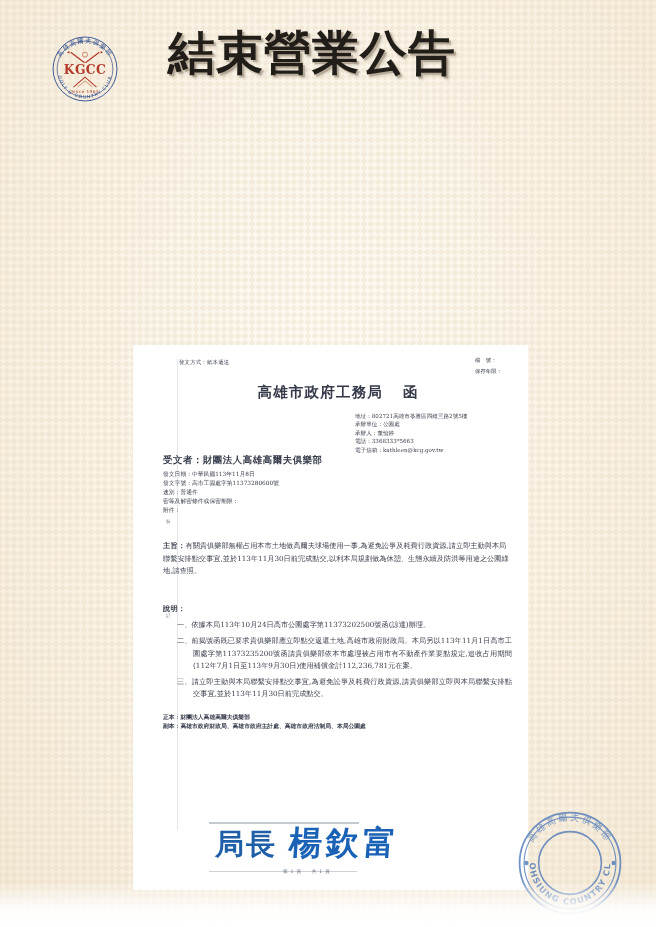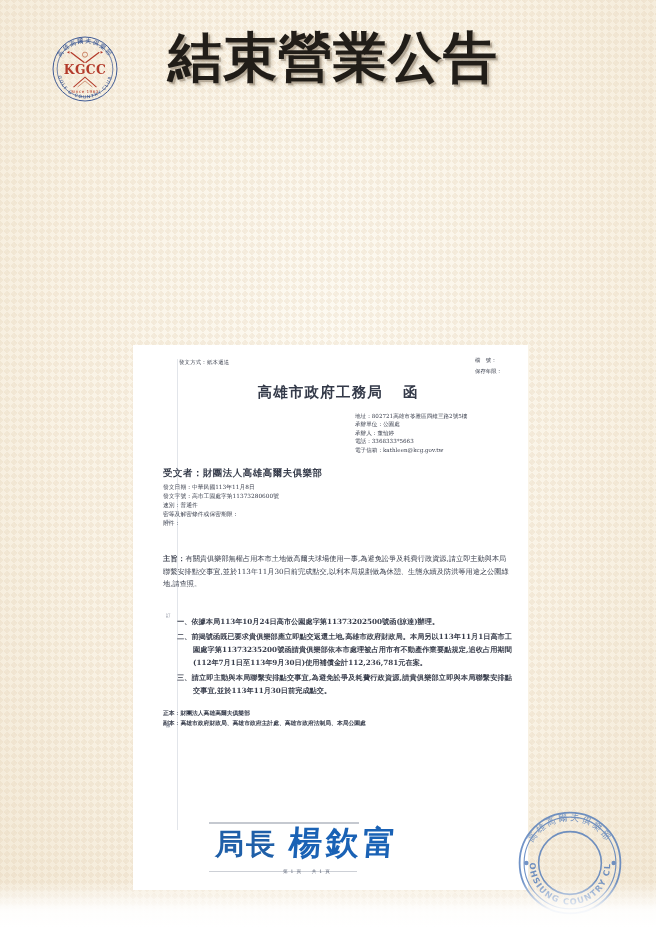--- a/index.html
+++ b/index.html
@@ -55,23 +55,23 @@
 
   .title-block {
     position: absolute;
     left: 168px;
     top: 30px;
     display: flex;
     align-items: flex-end;
     gap: 14px;
   }
   .poster-title {
-    font-family: Liberation Sans, sans-serif;
-    font-weight: 700;
-    font-size: 54px;
+    font-family: Liberation Serif, serif;
+    font-weight: 700;
+    font-size: 47px;
     line-height: 1;
     letter-spacing: 1px;
     color: #211d18;
     text-shadow: 2px 2px 0 rgba(140,125,105,0.45), 3px 3px 3px rgba(120,105,85,0.30);
     white-space: nowrap;
   }
   .poster-date {
     font-family: "DejaVu Serif", "Liberation Serif", serif;
     font-size: 17px;
     color: #2b2620;
@@ -167,21 +167,20 @@
 
   .addr-block {
     margin-top: 10px;
     margin-left: 192px;
     font-size: 5.6px;
     line-height: 8.4px;
     color: #3a3f4d;
   }
 
   .recipient {
-    margin-top: 13px;
     font-size: 9.4px;
     font-weight: 700;
     letter-spacing: 0.6px;
     color: #343a49;
   }
   .doc-meta {
     margin-top: 3px;
     font-size: 5.8px;
     line-height: 9px;
   }
@@ -195,21 +194,20 @@
     font-weight: 700;
     letter-spacing: 0.3px;
   }
 
   .explain-list {
     margin: 4px 0 0 0;
     padding: 0;
     list-style: none;
     font-size: 7.2px;
     line-height: 12.6px;
-    font-weight: bold;
   }
   .explain-list li {
     margin-top: 3px;
     padding-left: 30px;
     text-indent: -16px;
     text-align: justify;
   }
 
   .copies {
     margin-top: 12px;
@@ -359,20 +357,21 @@
         <div>速別：普通件</div>
         <div>密等及解密條件或保密期限：</div>
         <div>附件：</div>
       </div>
 
       <div class="sec">
         <div><span class="sec-label">主旨：</span><span>有關貴俱樂部無權占用本市土地做高爾夫球場使用一事,為避免訟爭及耗費行政資源,請立即主動與本局聯繫安排點交事宜,並於113年11月30日前完成點交,以利本局規劃做為休憩、生態永續及防洪等用途之公園綠地,請查照。</span></div>
       </div>
 
       <div class="sec">
+        <div class="sec-label">說明：</div>
         <ul class="explain-list">
           <li>一、依據本局113年10月24日高市公園處字第11373202500號函(諒達)辦理。</li>
           <li>二、前揭號函既已要求貴俱樂部應立即點交返還土地,高雄市政府財政局。本局另以113年11月1日高市工園處字第11373235200號函請貴俱樂部依本市處理被占用市有不動產作業要點規定,追收占用期間(112年7月1日至113年9月30日)使用補償金計112,236,781元在案。</li>
           <li>三、請立即主動與本局聯繫安排點交事宜,為避免訟爭及耗費行政資源,請貴俱樂部立即與本局聯繫安排點交事宜,並於113年11月30日前完成點交。</li>
         </ul>
       </div>
 
       <div class="copies">
         <div>正本：財團法人高雄高爾夫俱樂部</div>
         <div>副本：高雄市政府財政局、高雄市政府主計處、高雄市政府法制局、本局公園處</div>

